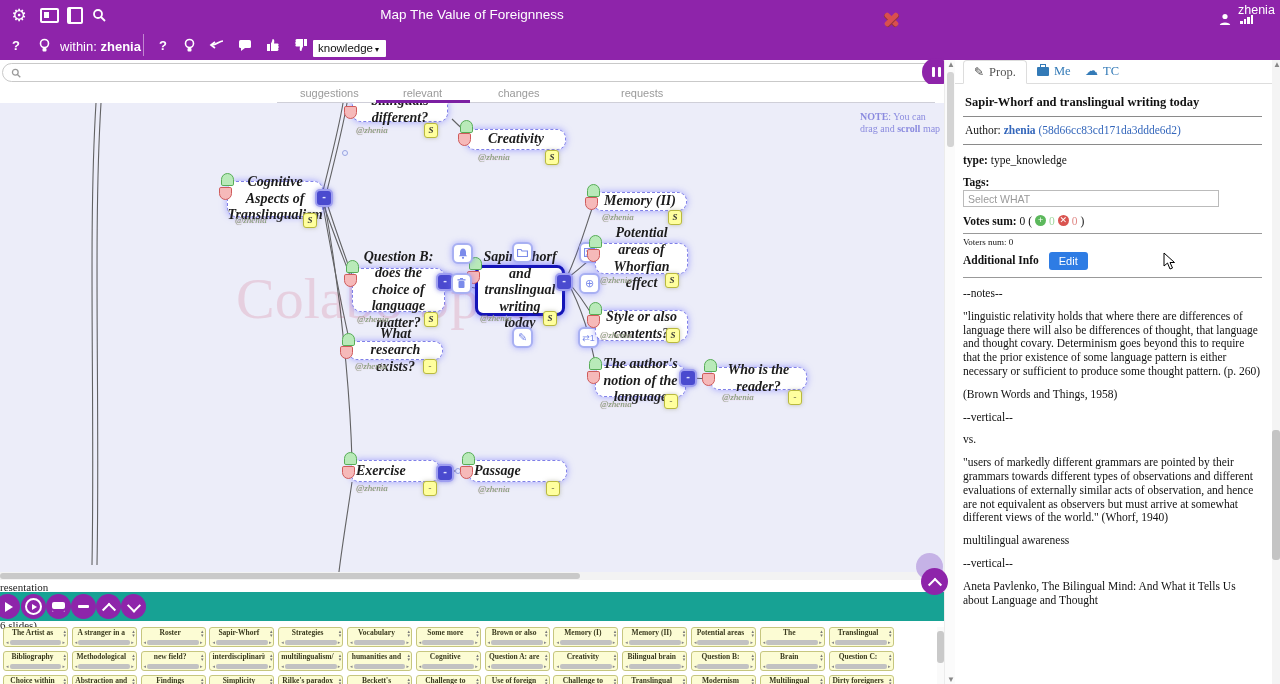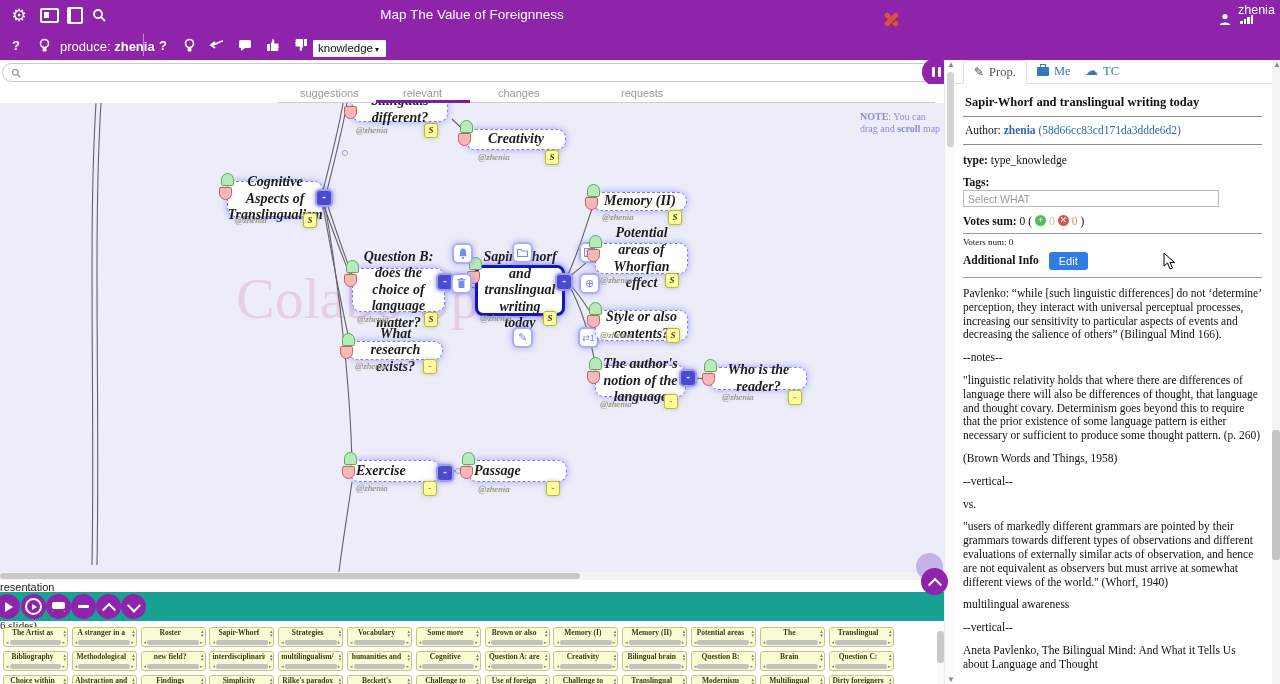--- a/index.html
+++ b/index.html
@@ -72,21 +72,21 @@
   .chev-dn{width:8px;height:8px;border-left:2.5px solid #fff;border-top:2.5px solid #fff;transform:rotate(225deg) translate(1px,1px);}
   .hscroll{position:absolute;left:0;top:572px;width:944px;height:8px;background:#f3f3f3;}
   .hscroll .thumb{position:absolute;left:0;top:1px;width:580px;height:6px;background:#c9c9c9;border-radius:3px;}
   .hscroll .ar{position:absolute;right:2px;top:-1px;color:#777;font-size:8px;}
   
   .vstrip{position:absolute;left:944px;top:60px;width:11px;height:624px;background:#fbfbfb;border-left:1px solid #ececec;font-size:8px;color:#888;}
   .vstrip .thumb{position:absolute;left:2px;top:12px;width:7px;height:75px;background:#d4d4d4;border-radius:3px;}
   .vstrip .a1{position:absolute;left:2px;top:0;}
   .vstrip .a2{position:absolute;left:2px;bottom:0;}
   
-  .pres-label{position:absolute;left:0px;top:581px;font-family:Liberation Sans, sans-serif;font-size:11px;color:#222;}
+  .pres-label{position:absolute;left:0px;top:581px;font-family:Liberation Serif, serif;font-size:11px;color:#222;}
   .tealbar{position:absolute;left:0;top:592px;width:944px;height:29px;background:#17a294;}
   .tbtn{position:absolute;top:2px;width:25px;height:25px;border-radius:50%;background:#8e24aa;
         display:flex;align-items:center;justify-content:center;}
   .tri{width:0;height:0;border-left:8px solid #fff;border-top:5px solid transparent;border-bottom:5px solid transparent;margin-left:2px;}
   .ocircle{width:13px;height:13px;border:2px solid #fff;border-radius:50%;display:flex;align-items:center;justify-content:center;}
   .ocircle .tri{border-left-width:5px;border-top-width:3px;border-bottom-width:3px;margin-left:1px;}
   .slidesic{width:13px;height:10px;background:#fff;border-radius:2px;box-shadow:inset 0 -3px 0 #8e24aa,inset 0 -5px 0 #fff;}
   .minusic{width:11px;height:3px;background:#fff;border-radius:1px;}
   .slides-count{position:absolute;left:0;top:619px;font-family:"Liberation Serif",serif;font-size:11px;color:#222;}
   .slidegrid{position:absolute;left:3px;top:627px;width:934px;display:grid;
@@ -176,21 +176,21 @@
 
   <div class="icbtn" style="left:3px;top:32px;">
       <span class="qmark">?</span>
     </div>
   <div class="icbtn" style="left:31px;top:32px;">
     <svg width="13" height="15" viewBox="0 0 13 15">
         <circle cx="6.5" cy="5.5" r="4" fill="none" stroke="#fff" stroke-width="1.6"></circle>
         <rect x="4.5" y="10" width="4" height="3.5" rx="1" fill="#fff"></rect>
       </svg>
   </div>
-  <div class="active-lab"><span>produce: </span><b>zhenia</b></div>
+  <div class="active-lab"><span>within: </span><b>zhenia</b></div>
   <div class="divider"></div>
   <div class="icbtn" style="left:150px;top:32px;">
       <span class="qmark">?</span>
     </div>
   <div class="icbtn" style="left:176px;top:32px;">
     <svg width="13" height="15" viewBox="0 0 13 15">
         <circle cx="6.5" cy="5.5" r="4" fill="none" stroke="#fff" stroke-width="1.6"></circle>
         <rect x="4.5" y="10" width="4" height="3.5" rx="1" fill="#fff"></rect>
       </svg>
   </div>
@@ -953,21 +953,20 @@
         <span class="vred">0</span>
       <span>)</span>
     </div>
     <div class="voters">Voters num: 0</div>
     <div class="addrow">
       <b>Additional Info</b>
       <button class="editbtn">Edit</button>
     </div>
     <div>
 
-    <p>Pavlenko: “while [such linguistic differences] do not ‘determine’ perception, they interact with universal perceptual processes, increasing our sensitivity to particular aspects of events and decreasing the salience of others” (Bilingual Mind 166).</p>
         <p>--notes--</p>
         <p>"linguistic relativity holds that where there are differences of language there will also be differences of thought, that language and thought covary. Determinism goes beyond this to require that the prior existence of some language pattern is either necessary or sufficient to produce some thought pattern. (p. 260)</p>
         <p>(Brown Words and Things, 1958)</p>
         <p>--vertical--</p>
         <p>vs.</p>
         <p>"users of markedly different grammars are pointed by their grammars towards different types of observations and different evaluations of externally similar acts of observation, and hence are not equivalent as observers but must arrive at somewhat different views of the world." (Whorf, 1940)</p>
         <p>multilingual awareness</p>
         <p>--vertical--</p>
         <p>Aneta Pavlenko, The Bilingual Mind: And What it Tells Us about Language and Thought</p>
       </div>

